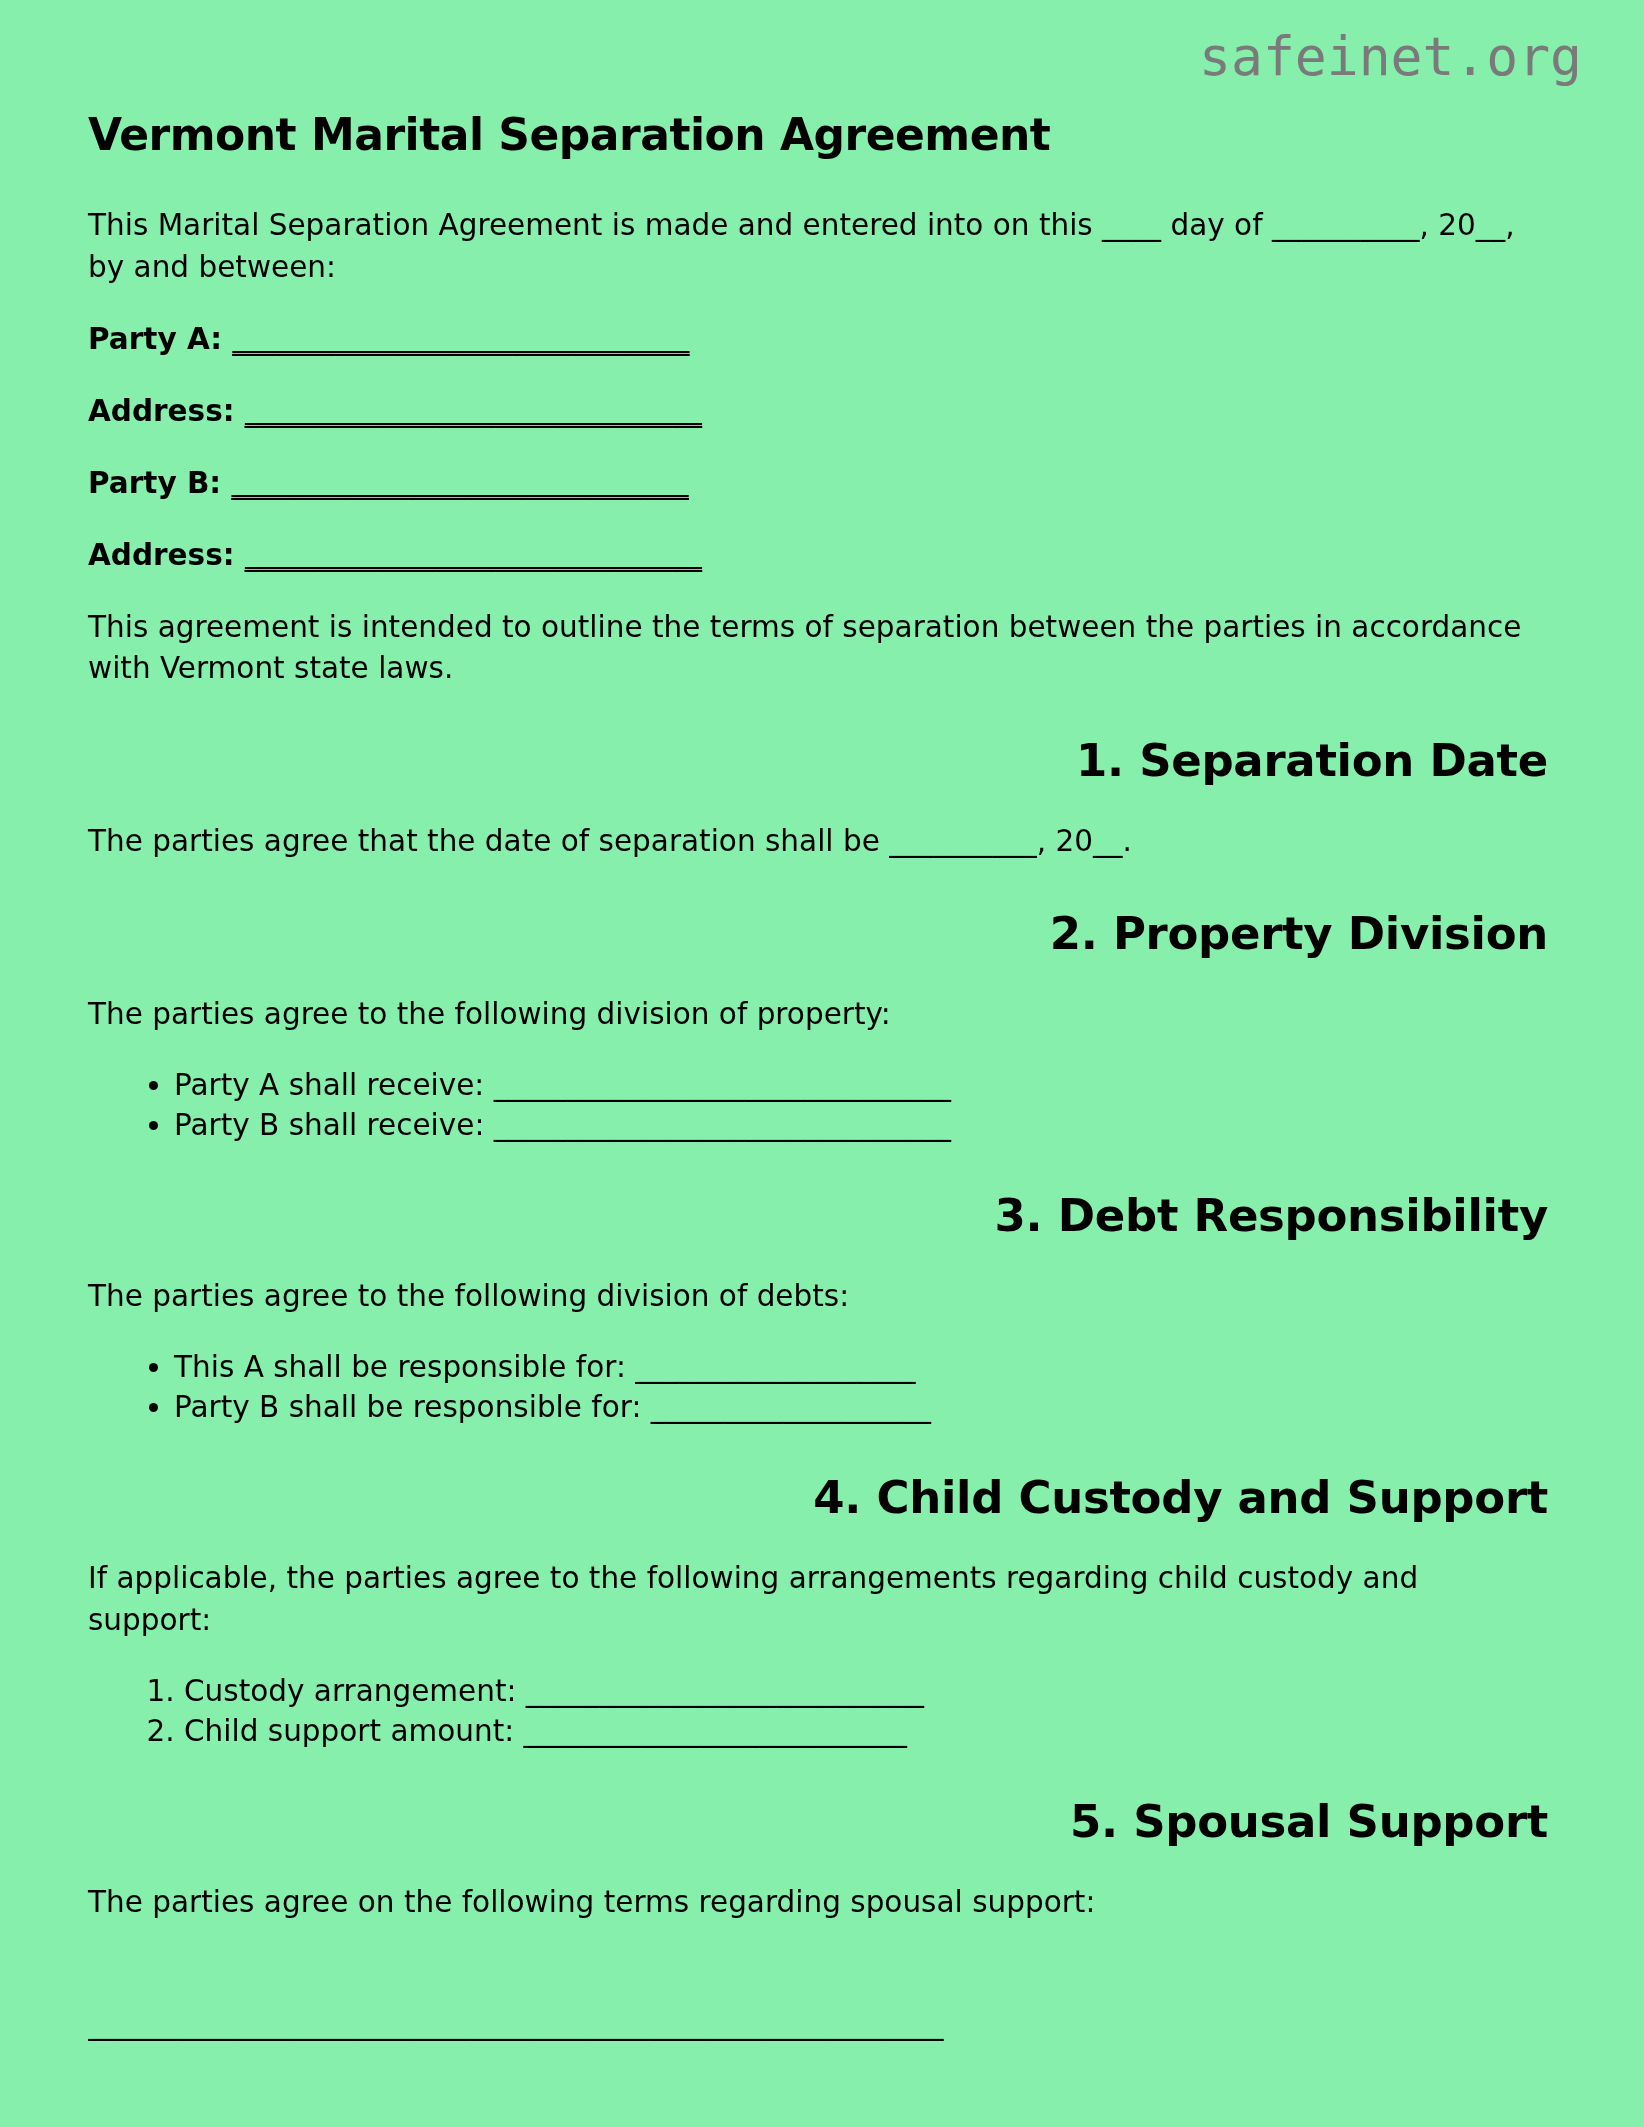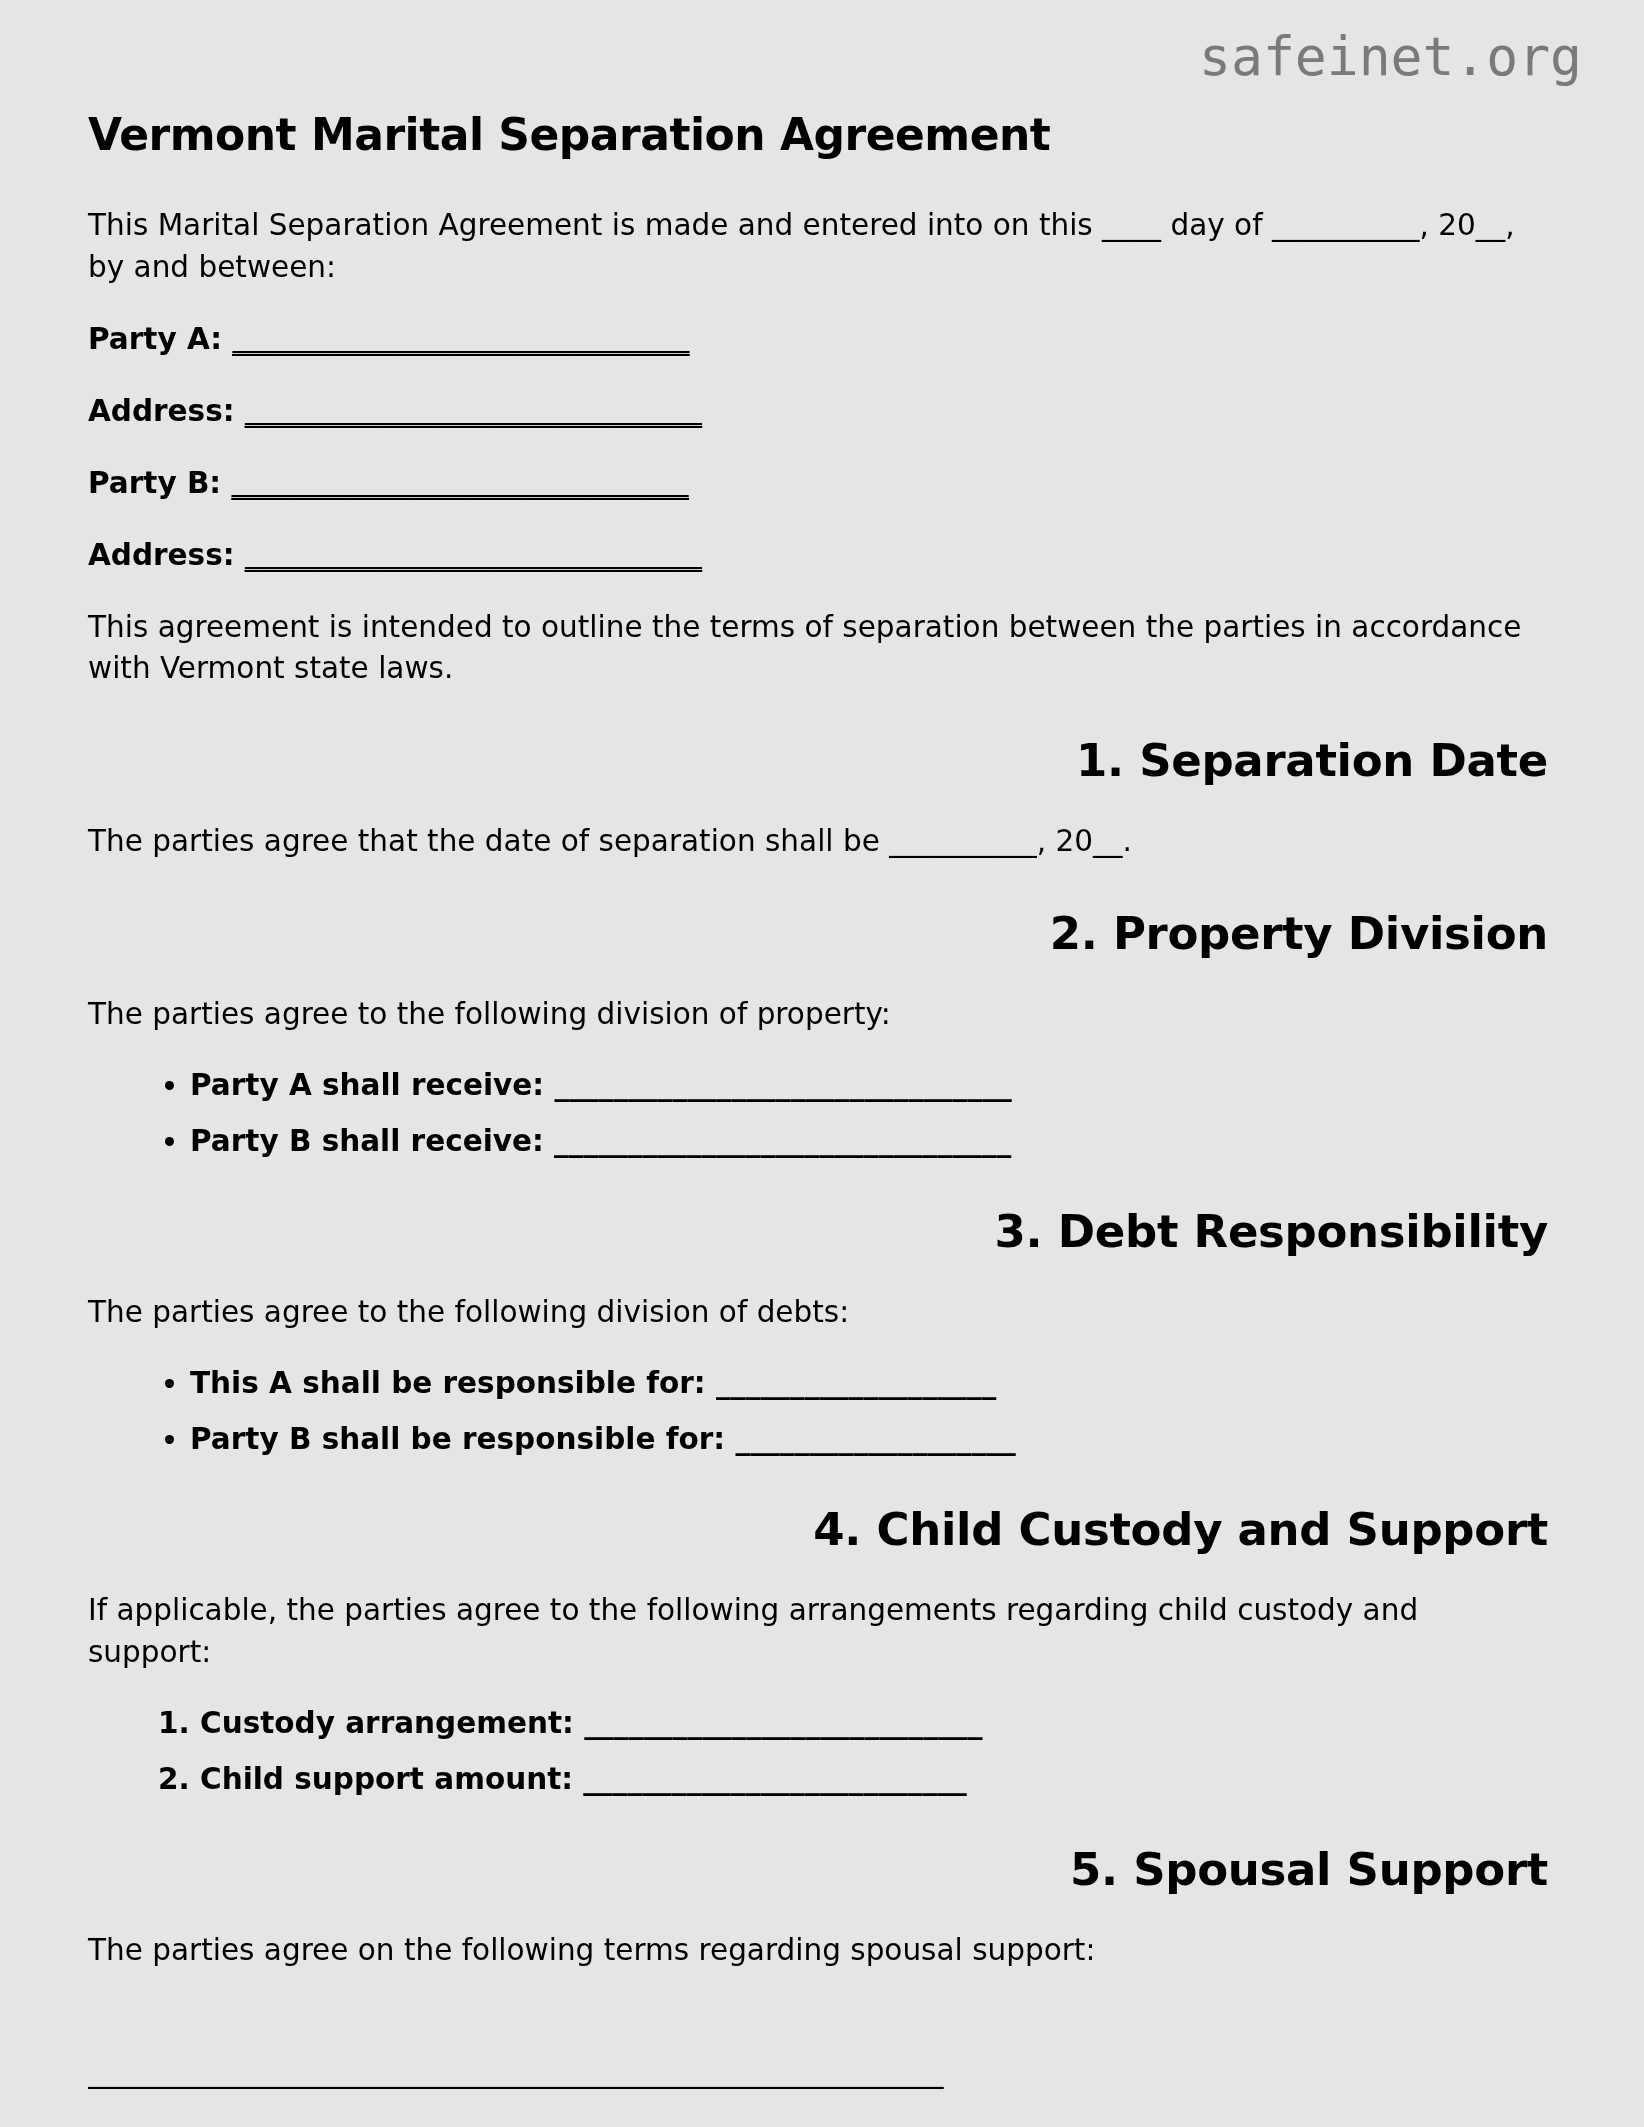--- a/index.html
+++ b/index.html
@@ -4,21 +4,21 @@
 <style>
   html, body {
     margin: 0;
     padding: 0;
     background: #ffffff;
   }
   .page {
     position: relative;
     width: 1644px;
     height: 2127px;
-    background: #e5e5e5;
+    background: #86efac;
     font-family: "DejaVu Sans", sans-serif;
     color: #000000;
     box-sizing: border-box;
     overflow: hidden;
   }
   .watermark {
     position: absolute;
     top: 30px;
     right: 62px;
     font-family: "DejaVu Sans Mono", monospace;
@@ -67,23 +67,22 @@
   }
   ul.doc-list, ol.doc-list {
     margin: 0 0 26px 0;
     padding-left: 86px;
     font-size: 29.5px;
     line-height: 1.34;
   }
   ul.doc-list { list-style: disc; }
   ol.doc-list { list-style: decimal; padding-left: 96px; }
   ul.doc-list li, ol.doc-list li {
-    margin: 16px;
+    margin: 0;
     padding: 0;
-    font-weight: bold;
   }
   .final-rule {
     margin-top: 83px;
     font-size: 29.5px;
     line-height: 1.2;
     letter-spacing: 0;
     white-space: nowrap;
     overflow: hidden;
   }
   .sp-1 { margin-bottom: 38px; }

